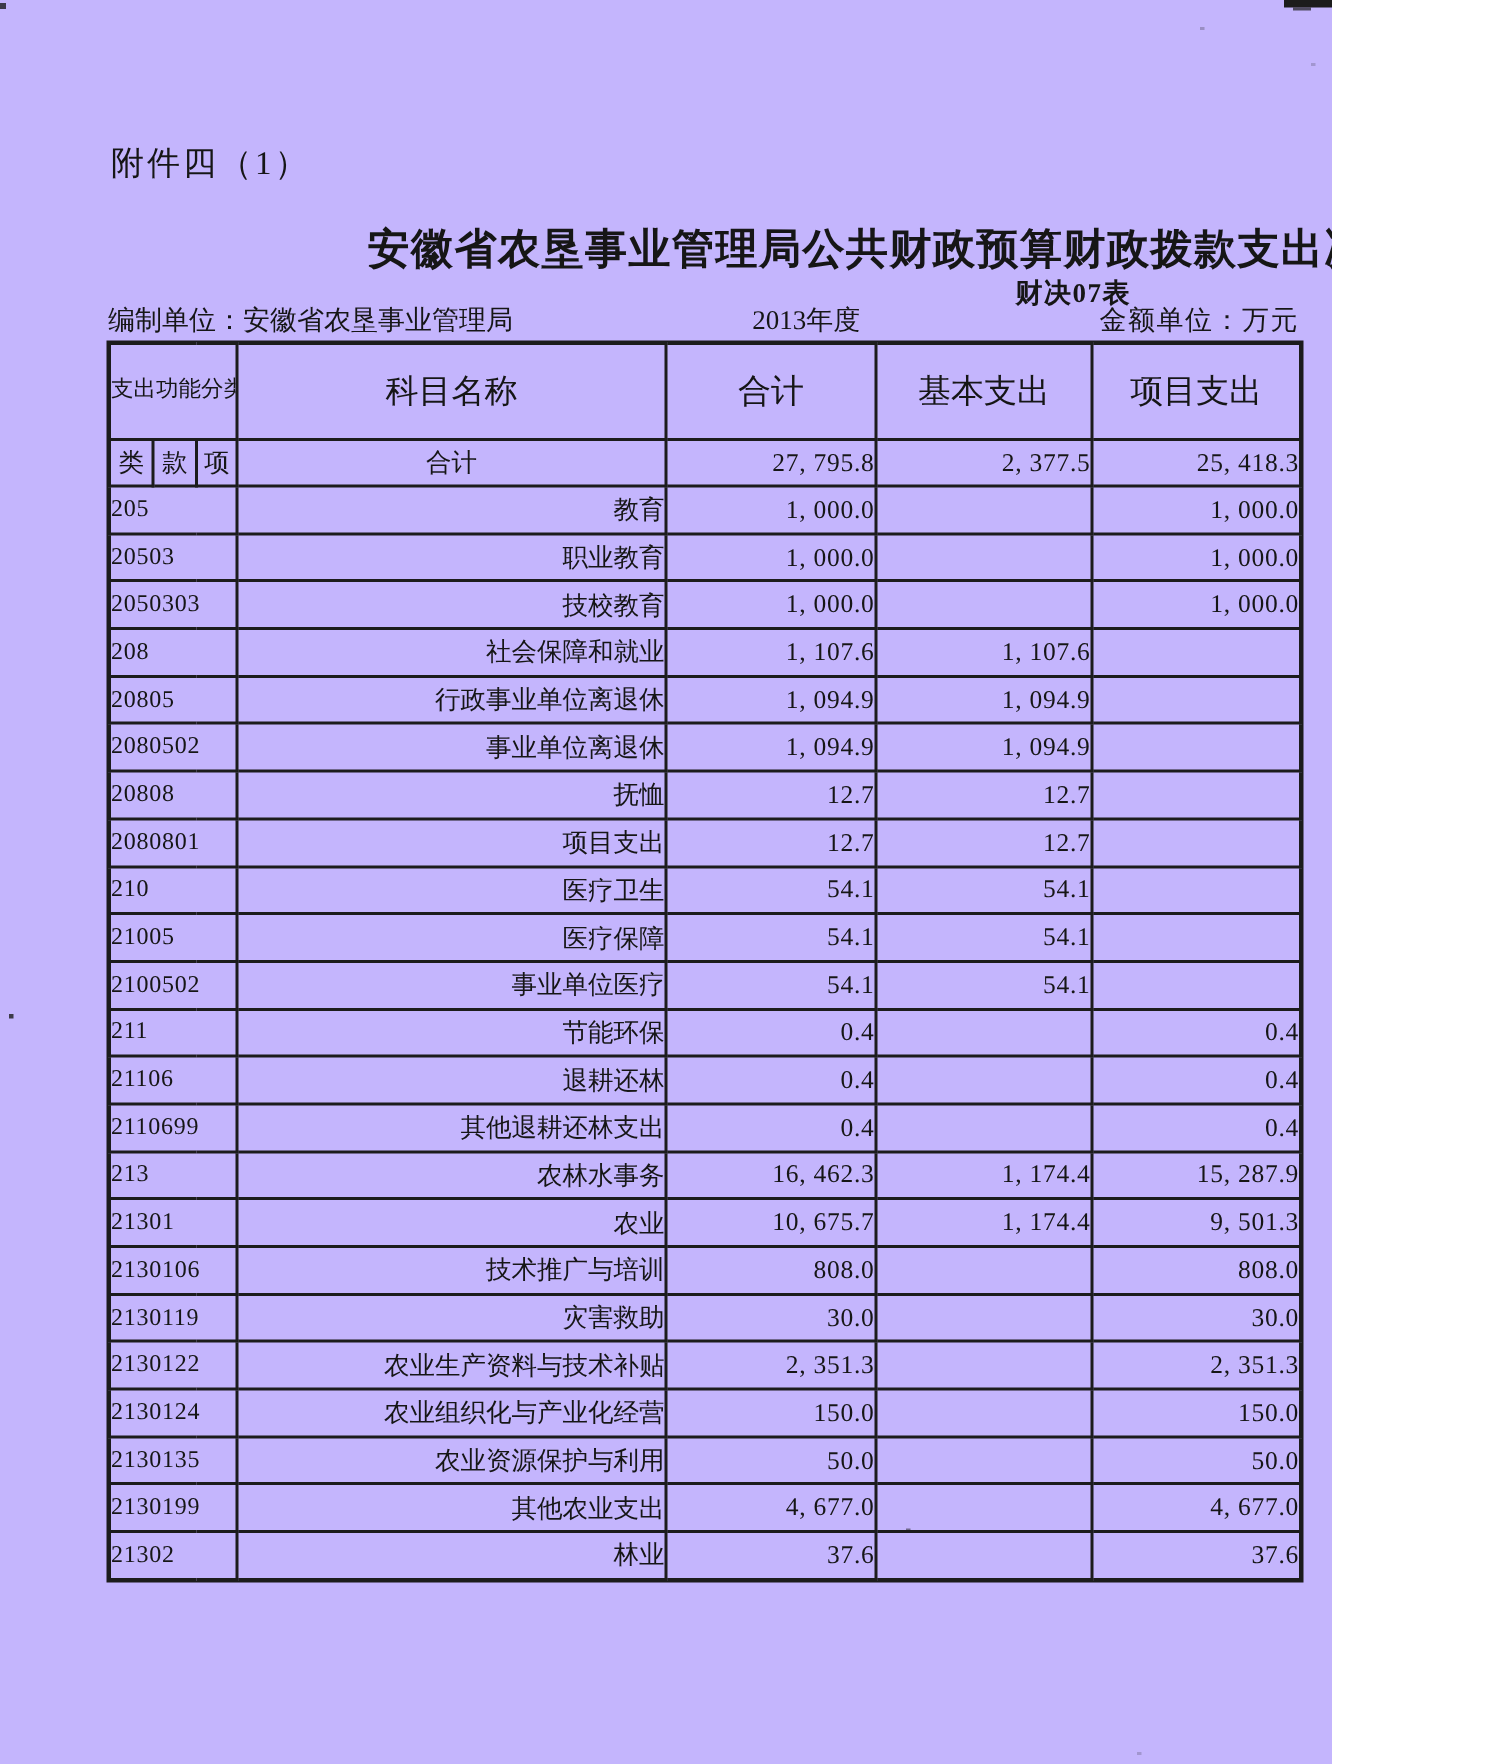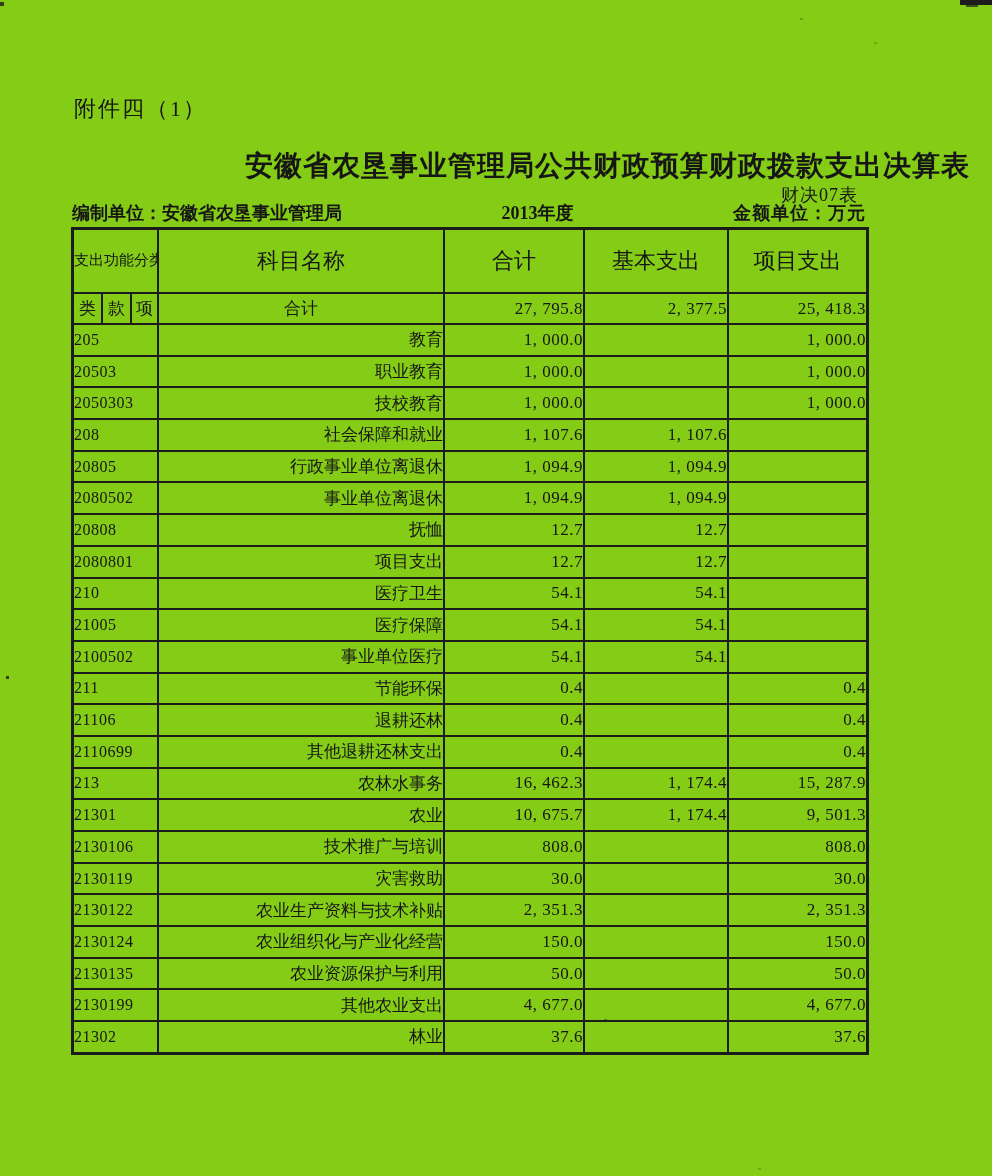--- a/index.html
+++ b/index.html
@@ -1,40 +1,41 @@
 <!DOCTYPE html>
 <html><head>
 <meta charset="utf-8">
 <style>
   html,body{margin:0;padding:0;background:#ffffff;}
   .page{
     position:relative;
-    width:992px;height:1176px;
-    background:#84cc16;
+    width:868px;height:1176px;
+    background:#c4b5fd;
     overflow:hidden;
     font-family:"Liberation Serif","DejaVu Serif",serif;
     color:#161616;
+    padding-left:20px;
   }
   
   .attachment{
     position:absolute;left:74px;top:94px;
     font-size:22px;letter-spacing:2px;
   }
   .doc-title{
     position:absolute;left:30px;top:147px;width:940px;
     text-align:right;font-size:28px;font-weight:bold;letter-spacing:1px;
   }
   .form-code{
     position:absolute;top:183px;right:134px;
-    font-size:18px;font-weight:normal;letter-spacing:1px;
+    font-size:18px;font-weight:bold;letter-spacing:1px;
   }
   .meta-row{
     position:absolute;left:72px;top:201px;width:794px;
     display:flex;align-items:baseline;
-    font-size:18px;font-weight:bold;gap:21px;
+    font-size:18px;font-weight:normal;gap:21px;
   }
   .meta-left{flex:0 0 auto;}
   .meta-mid{flex:1 1 auto;text-align:center;}
   .meta-right{flex:0 0 auto;letter-spacing:1px;}
   
   table.budget{
     position:absolute;left:72px;top:228px;
     width:794px;border-collapse:collapse;table-layout:fixed;
     box-shadow:0 0 0 1px #1c1c1c;
   }

